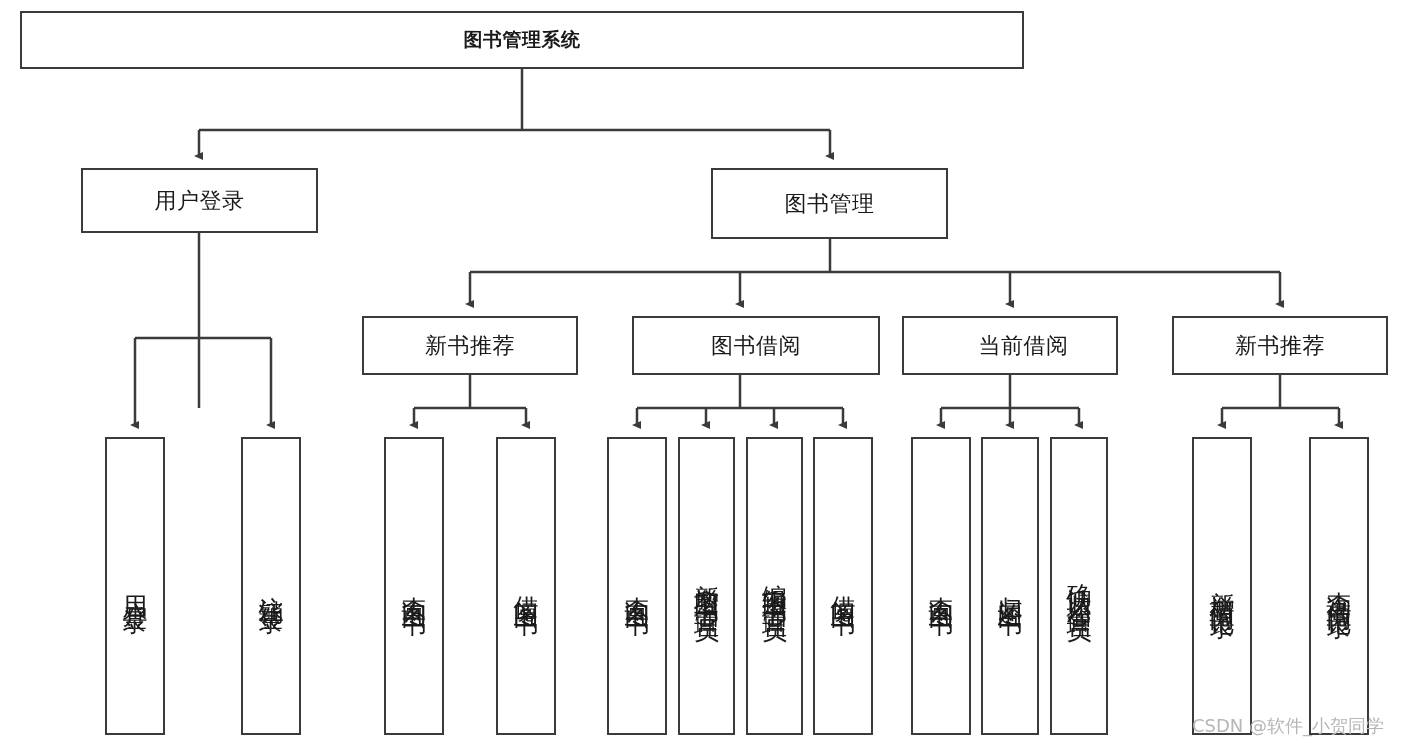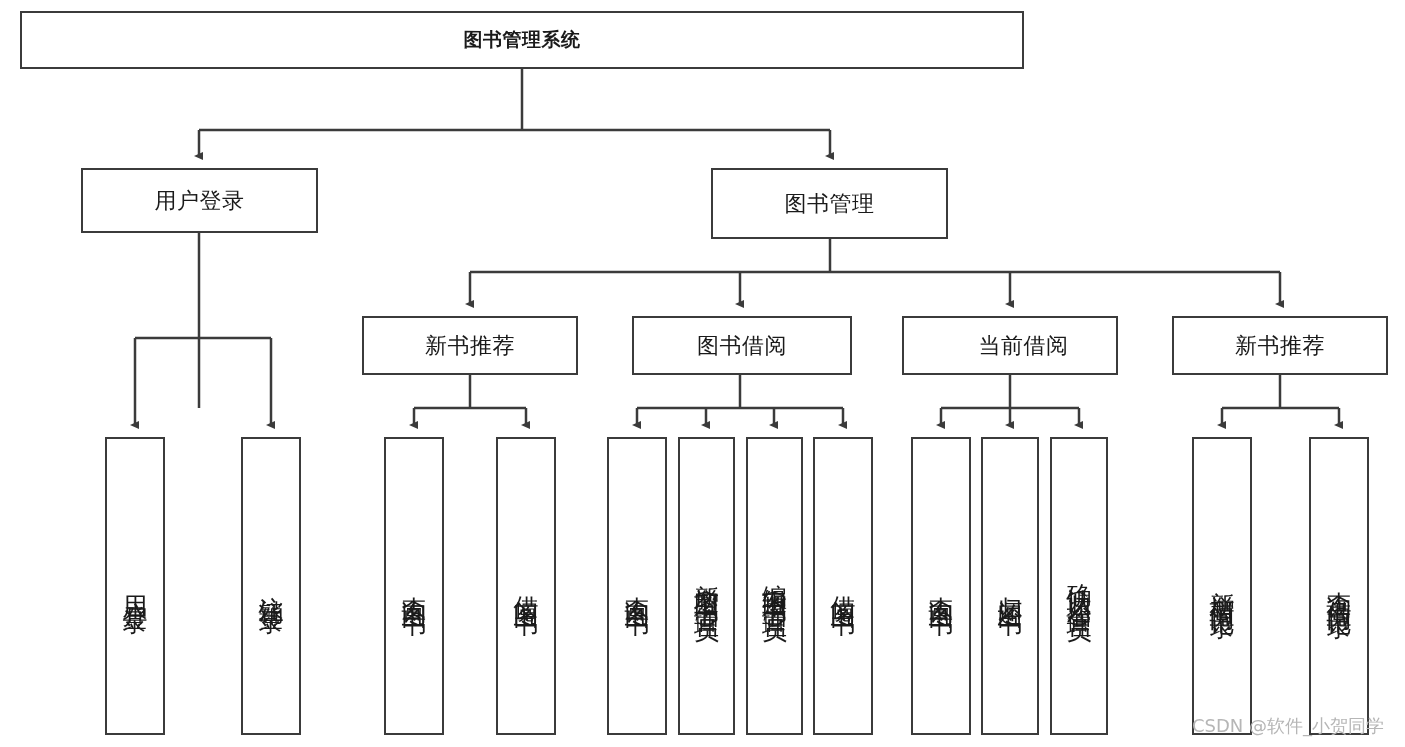--- a/index.html
+++ b/index.html
@@ -132,21 +132,21 @@
   <div class="node horiz" style="left:81px; top:168px; width:237px; height:65px;">
     <span class="label">用户登录</span>
   </div>
   <div class="node horiz" style="left:711px; top:168px; width:237px; height:71px;">
     <span class="label">图书管理</span>
   </div>
 
   <div class="node horiz" style="left:362px; top:316px; width:216px; height:59px;">
     <span class="label">新书推荐</span>
   </div>
-  <div class="node horiz" style="left:632px; top:316px; width:220px; height:59px;">
+  <div class="node horiz" style="left:632px; top:316px; width:248px; height:59px;">
     <span class="label">图书借阅</span>
   </div>
   <div class="node horiz" style="left:902px; top:316px; width:216px; height:59px;padding-left:27px;">
     <span class="label">当前借阅</span>
   </div>
   <div class="node horiz" style="left:1172px; top:316px; width:216px; height:59px;">
     <span class="label">新书推荐</span>
   </div>
 
   <div class="node vert" style="left:105px; top:437px; width:60px; height:298px;">

